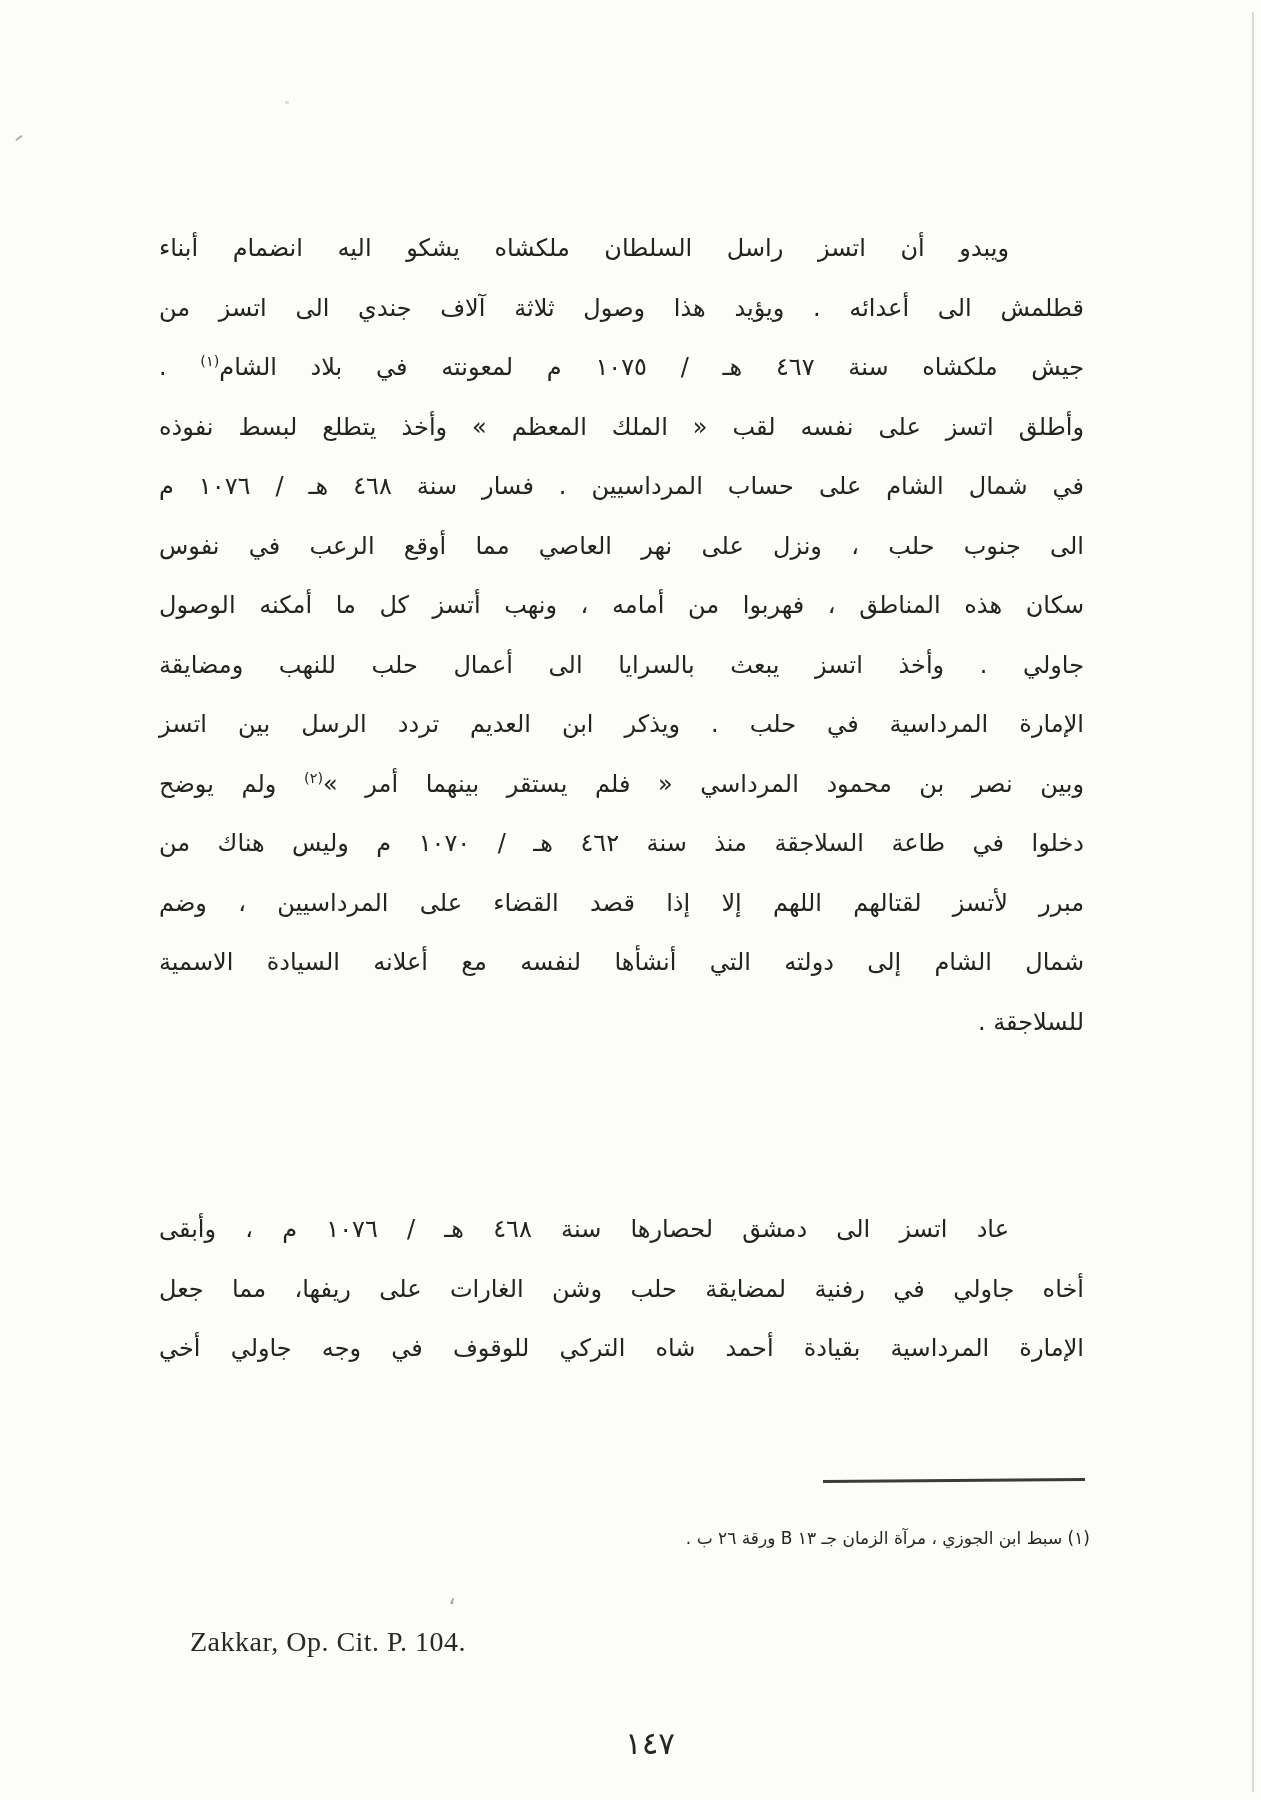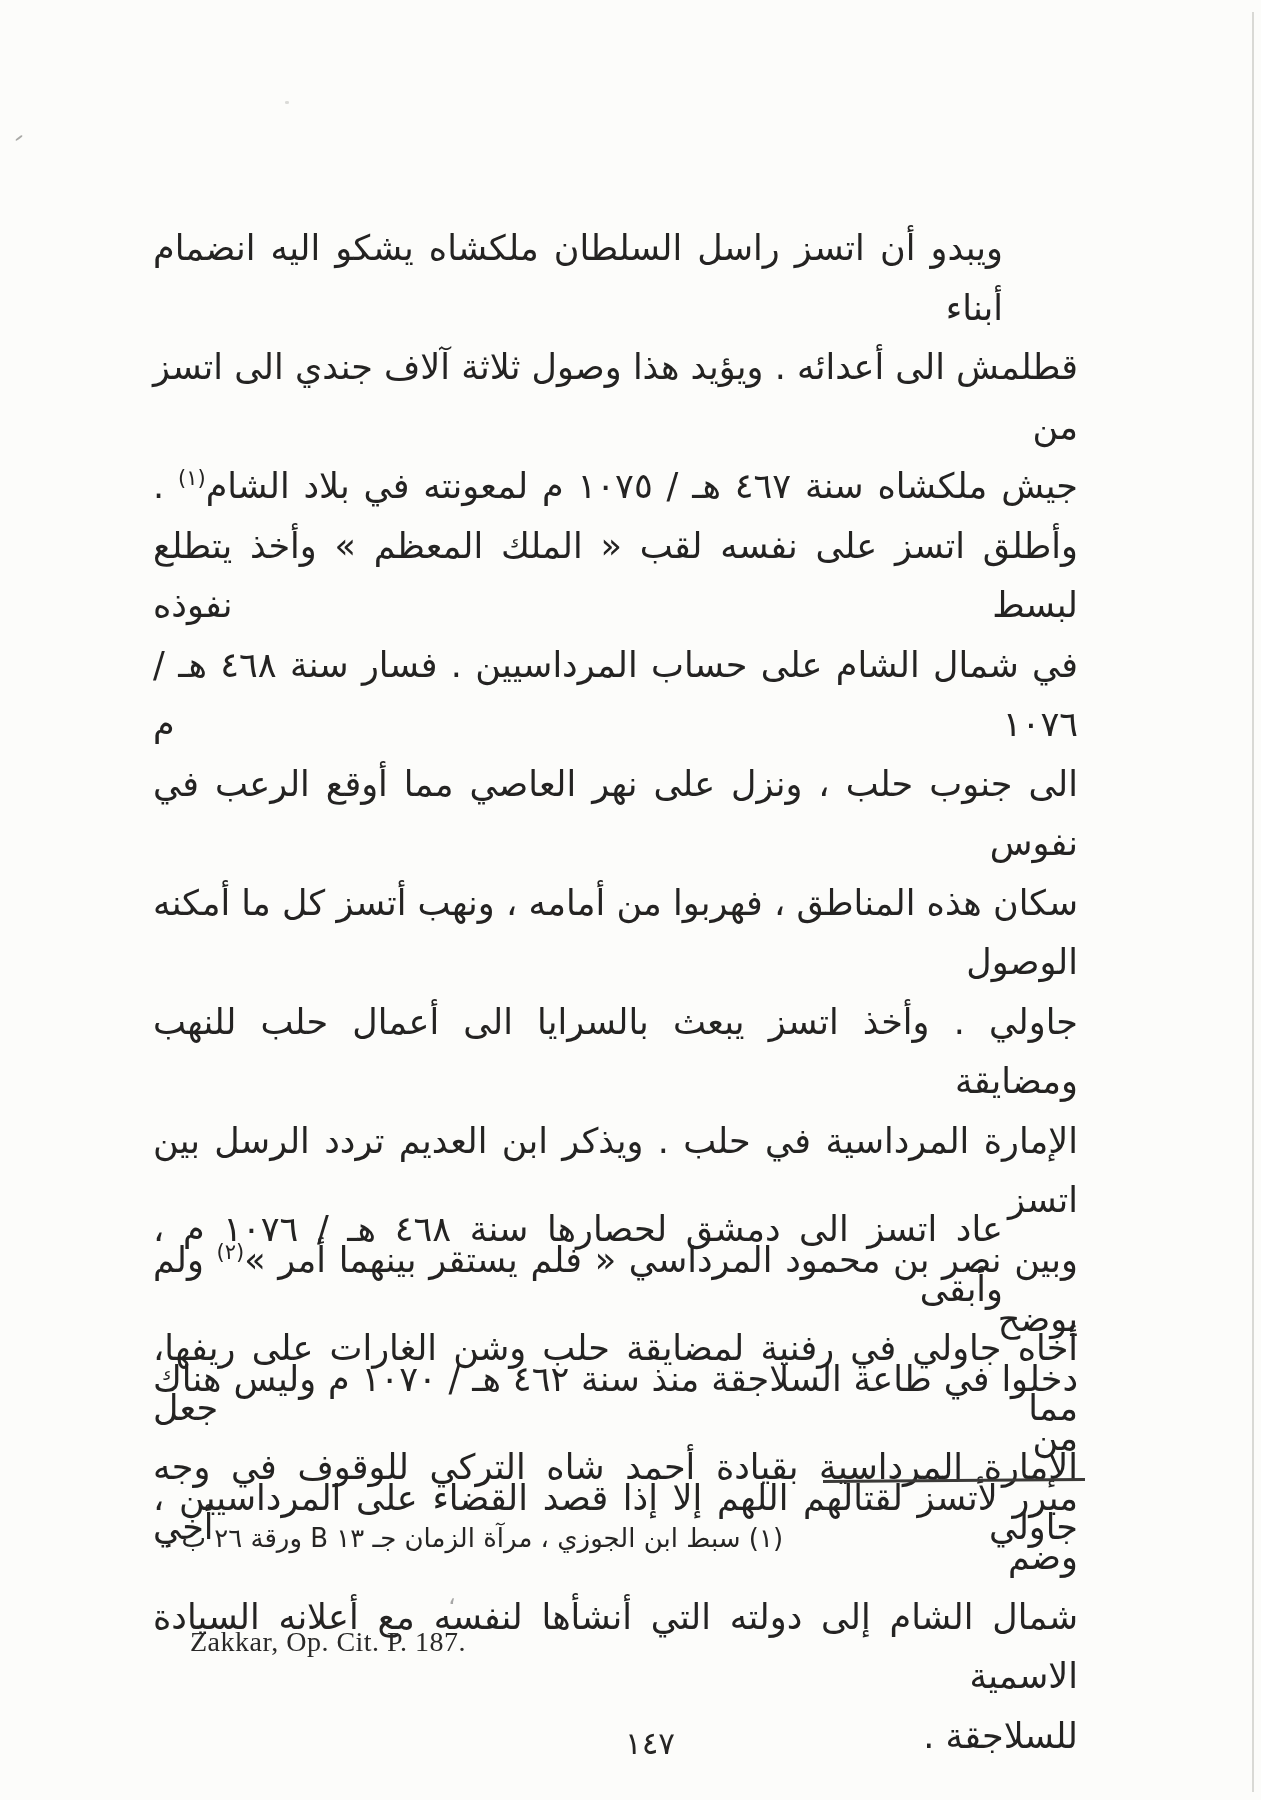--- a/index.html
+++ b/index.html
@@ -8,23 +8,23 @@
     width:1261px;height:1800px;
     margin:0 auto;
     background:#fcfcfa;
     overflow:hidden;
     font-family:"DejaVu Sans",sans-serif;
     color:#222120;
   }
   
   .para{
     position:absolute;
-    left:153px;width:925px;
+    left:159px;width:925px;
     direction:rtl;
-    font-size:35px;
+    font-size:24px;
     line-height:59.5px;
     color:#242322;
     text-align:justify;
   }
   .para1{top:219px;}
   .para2{top:1200px;}
   .bline{
     width:100%;
     text-align:justify;
     text-align-last:justify;
@@ -44,22 +44,22 @@
     left:823px;top:1479px;
     width:262px;height:3px;
     background:#3b3a38;
     transform:rotate(-0.4deg);
   }
   
   .footnotes{
     position:absolute;
     left:165px;width:925px;top:1512px;
     direction:rtl;
-    text-align:left;
-    font-size:26px;
+    text-align:right;
+    font-size:17px;
     line-height:53px;
     color:#262524;
   }
   .fn-mark{
     position:absolute;
     left:448px;top:1582px;
     font-size:24px;
     color:#555;
     opacity:0.5;
   }
@@ -118,21 +118,21 @@
     <div class="bline">أخاه جاولي في رفنية لمضايقة حلب وشن الغارات على ريفها، مما جعل</div>
     <div class="bline">الإمارة المرداسية بقيادة أحمد شاه التركي للوقوف في وجه جاولي أخي</div>
   </div>
 
   <div class="fn-divider"></div>
 
   <div class="footnotes" dir="rtl">
     <div class="fnline">(١) سبط ابن الجوزي ، مرآة الزمان جـ ١٣ B ورقة ٢٦ ب .</div>
   </div>
   <div class="fn-mark">،</div>
-  <div class="fn-latin">Zakkar, Op. Cit. P. 187.</div>
+  <div class="fn-latin">Zakkar, Op. Cit. P. 104.</div>
 
   <div class="pagenum">١٤٧</div>
 
   <div class="edge-line"></div>
   <div class="speck s1"></div>
   <div class="speck s2"></div>
 
 </div>
 
 </body></html>

